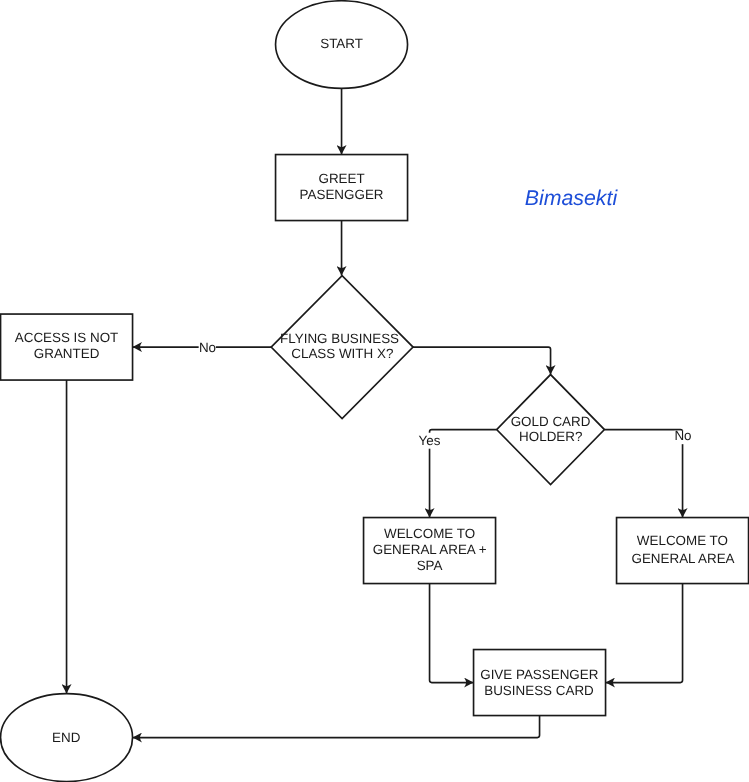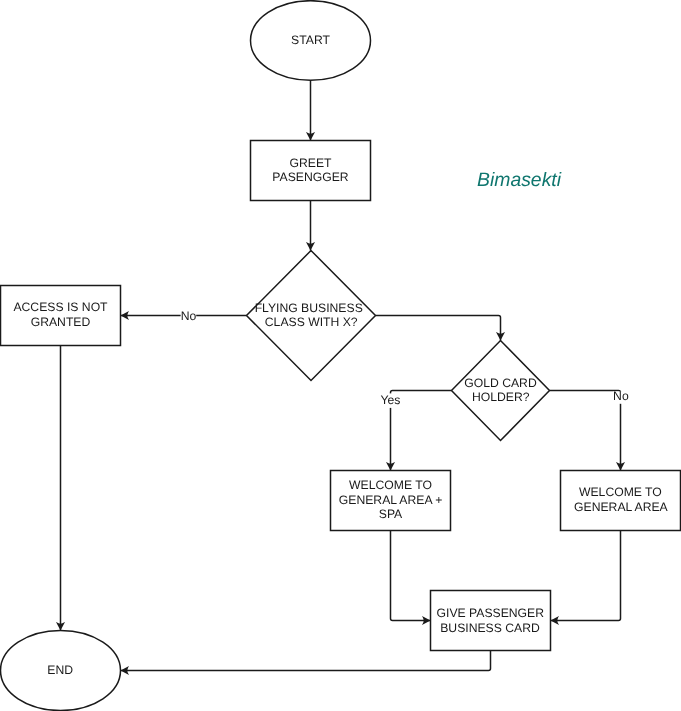--- a/index.html
+++ b/index.html
@@ -88,15 +88,15 @@
         <rect fill="#ffffff" stroke="none" x="380.2" y="393.4" width="20.5" height="14.5"></rect>
         <text class="edge-label" x="390.5" y="404.2" fill="#1a1a1a">Yes</text>
       </g>
       <g>
         <rect fill="#ffffff" stroke="none" x="613.2" y="391.6" width="15.2" height="12.2"></rect>
         <text class="edge-label" x="620.9" y="400.3" fill="#1a1a1a">No</text>
       </g>
     </g>
   </svg>
 
-  <div class="wm" style="left: 477px; top: 168.6px; color: #0f766e;">Bimasekti</div>
+  <div class="wm" style="left: 477px; top: 168.6px; color: #1d4ed8;">Bimasekti</div>
 
 </div>
 
 </body></html>

